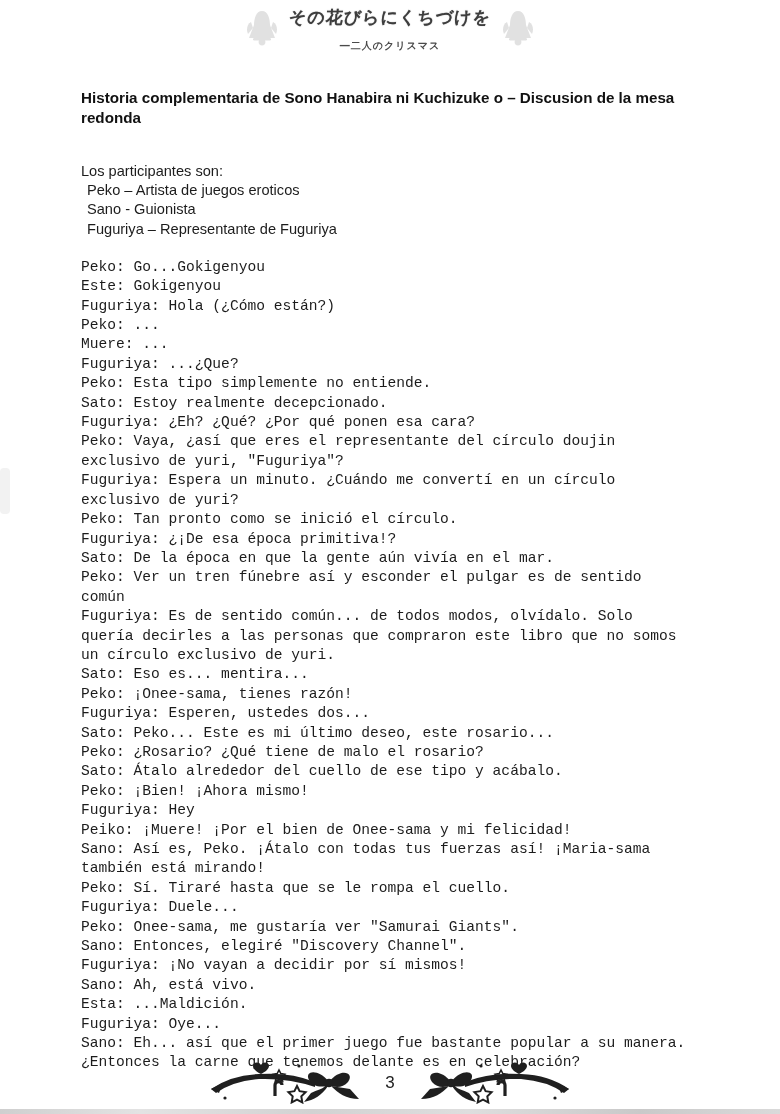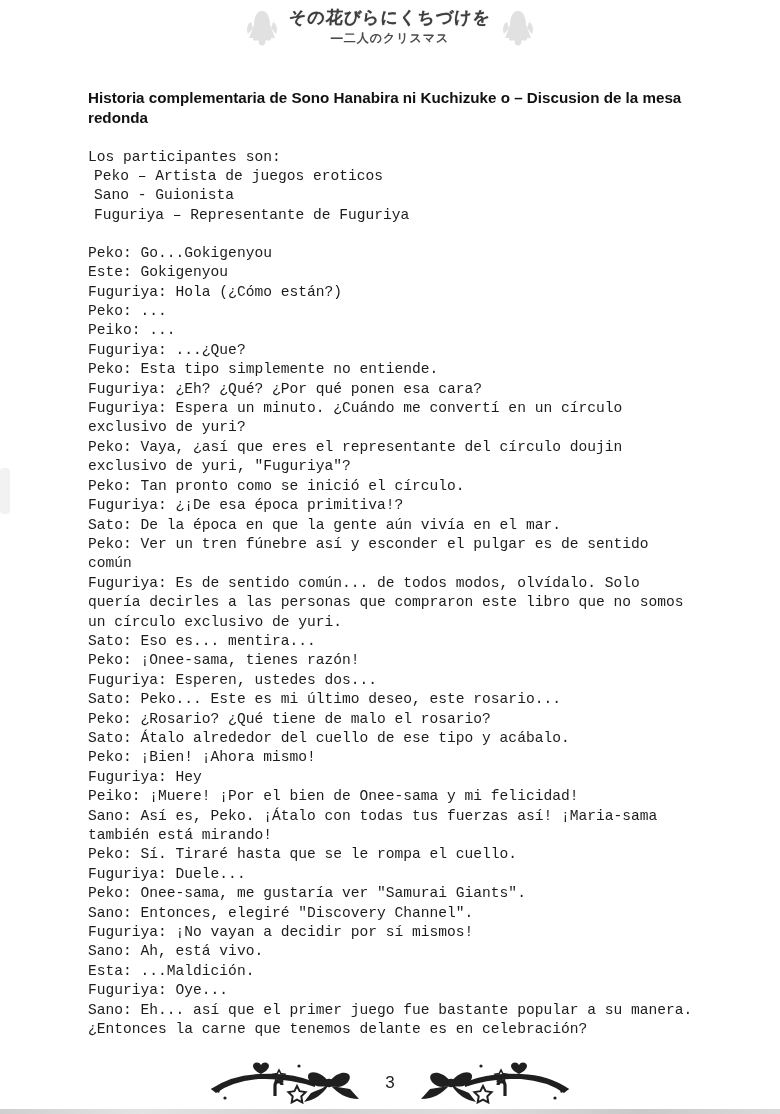--- a/index.html
+++ b/index.html
@@ -21,35 +21,35 @@
   .logo-block { text-align:center; }
   .logo-title {
     font-family:"DejaVu Sans", sans-serif;
     font-weight:bold; font-size:17px; letter-spacing:1px;
     color:#3d3d3d;
     text-shadow:0 0 1px rgba(60,60,60,.55);
     transform:skewX(-4deg);
   }
   .logo-subtitle {
     font-family:"DejaVu Sans", sans-serif;
-    font-weight:bold; font-size:12px; letter-spacing:1px;
-    color:#4a4a4a; margin-top:1px;
+    font-weight:bold; font-size:10px; letter-spacing:1px;
+    color:#4a4a4a; margin-top:10px;
   }
   .angel { margin-top:2px; opacity:.55; }
   .angel.right { transform:scaleX(-1); }
 
   
   .content {
-    position:absolute; left:88px; top:88px; width:608px;
+    position:absolute; left:81px; top:88px; width:608px;
   }
   .doc-title {
     font-size:15.2px; font-weight:bold; line-height:19.5px;
     color:#111;
   }
-  .participants { margin-top:21px; font-size:14.6px; line-height:19.2px;font-family:Liberation Mono, monospace; }
+  .participants { margin-top:35px; font-size:14.6px; line-height:19.2px; }
   .participants .list-line { padding-left:6px; }
   .dialogue { margin-top:19px; font-size:14.6px; line-height:19.4px;font-family:Liberation Mono, monospace; }
 
   
   .footer {
     position:absolute; left:0; top:1058px; width:780px;
     display:flex; justify-content:center; align-items:center; gap:16px;
   }
   .page-number { font-size:17px; color:#222; }
   .ribbon.right { transform:scaleX(-1); }
@@ -105,26 +105,27 @@
         <div class="list-line">Sano - Guionista</div>
         <div class="list-line">Fuguriya – Representante de Fuguriya</div>
       </div>
   </div>
 
   <div class="dialogue">
       <div class="list-line">Peko: Go...Gokigenyou</div>
       <div class="list-line">Este: Gokigenyou</div>
       <div class="list-line">Fuguriya: Hola (¿Cómo están?)</div>
       <div class="list-line">Peko: ...</div>
-      <div class="list-line">Peiko: ...</div>
+      <div class="list-line">Muere: ...</div>
       <div class="list-line">Fuguriya: ...¿Que?</div>
       <div class="list-line">Peko: Esta tipo simplemente no entiende.</div>
+      <div class="list-line">Sato: Estoy realmente decepcionado.</div>
       <div class="list-line">Fuguriya: ¿Eh? ¿Qué? ¿Por qué ponen esa cara?</div>
+      <div class="list-line">Peko: Vaya, ¿así que eres el representante del círculo doujin exclusivo de yuri, "Fuguriya"?</div>
       <div class="list-line">Fuguriya: Espera un minuto. ¿Cuándo me convertí en un círculo exclusivo de yuri?</div>
-      <div class="list-line">Peko: Vaya, ¿así que eres el representante del círculo doujin exclusivo de yuri, "Fuguriya"?</div>
       <div class="list-line">Peko: Tan pronto como se inició el círculo.</div>
       <div class="list-line">Fuguriya: ¿¡De esa época primitiva!?</div>
       <div class="list-line">Sato: De la época en que la gente aún vivía en el mar.</div>
       <div class="list-line">Peko: Ver un tren fúnebre así y esconder el pulgar es de sentido común</div>
       <div class="list-line">Fuguriya: Es de sentido común... de todos modos, olvídalo. Solo quería decirles a las personas que compraron este libro que no somos un círculo exclusivo de yuri.</div>
       <div class="list-line">Sato: Eso es... mentira...</div>
       <div class="list-line">Peko: ¡Onee-sama, tienes razón!</div>
       <div class="list-line">Fuguriya: Esperen, ustedes dos...</div>
       <div class="list-line">Sato: Peko... Este es mi último deseo, este rosario...</div>
       <div class="list-line">Peko: ¿Rosario? ¿Qué tiene de malo el rosario?</div>

